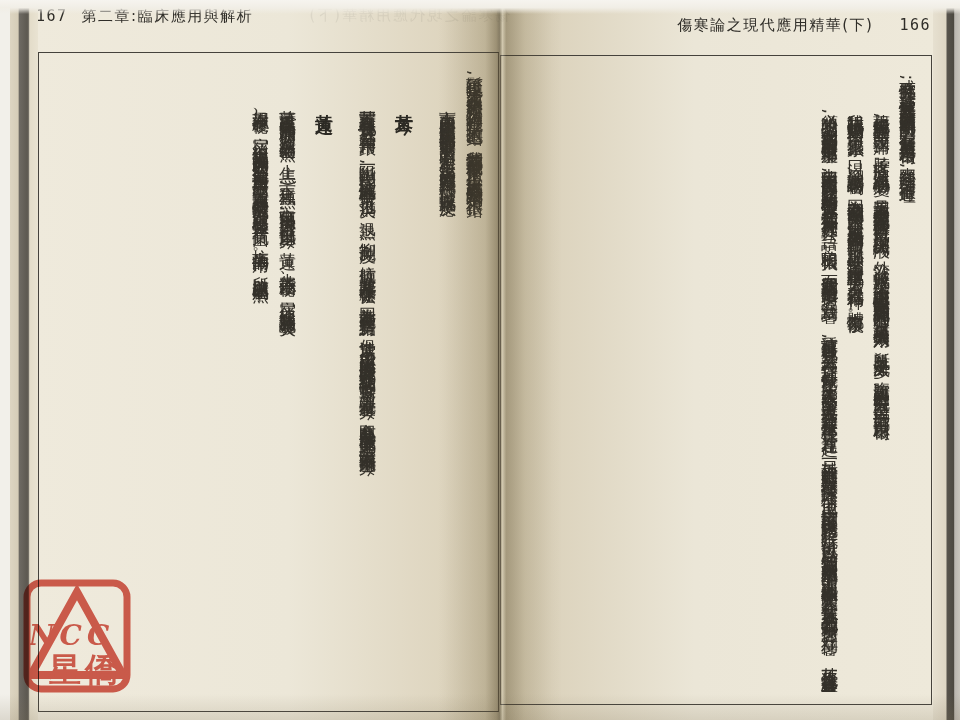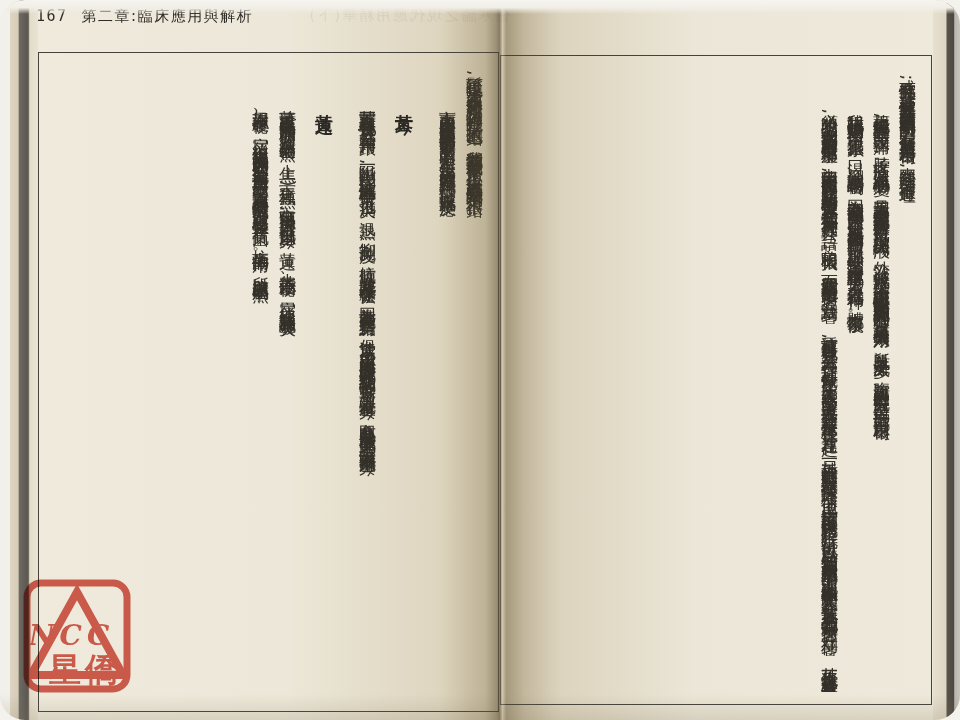--- a/index.html
+++ b/index.html
@@ -2,21 +2,20 @@
 <html><head>
 <meta charset="utf-8">
 <style>
   html,body { margin:0; padding:0; background:#f4f2ec; }
   * { box-sizing:border-box; }
   .photo {
     position:relative; width:960px; height:720px; overflow:hidden;
     background:#ebe6d7;
     font-family:"DejaVu Sans", sans-serif;
     color:#35322b;
-    border-radius:25px;
   }
   
   .top-edge { position:absolute; left:0; top:0; width:960px; height:14px;
     background:linear-gradient(to bottom,#f6f4ef 0%,#f1eee6 55%, rgba(241,238,230,0) 100%); z-index:6; }
   .left-edge { position:absolute; left:0; top:0; width:38px; height:720px; z-index:5;
     background:linear-gradient(to right,#f2f0ea 0%,#f2f0ea 26%,#ddd5c2 27%,#d6cdb8 48%,#6e6a63 50%,#5c5850 72%,#7b766d 76%,#e3dcc9 78%,#e9e3d2 100%); }
   .right-edge { position:absolute; right:0; top:0; width:27px; height:720px; z-index:5;
     background:linear-gradient(to right,#e6e0d0 0%,#ded6c4 48%,#57534c 52%,#4c483f 78%,#b9b5ae 80%,#c9c5bc 100%); }
   .bottom-vignette { position:absolute; left:0; bottom:0; width:960px; height:26px; z-index:6;
     background:linear-gradient(to top, rgba(120,108,80,0.18), rgba(120,108,80,0)); }
@@ -91,20 +90,23 @@
         <h3>黃芩</h3>
         <p>黃芩裏面有一種「黃苷」成分,其作用跟β1阻斷劑一樣,能抗竇性心律不整,也可消炎、退熱、抑制免疫、抗腫瘤,尤其能改善脈弦促。因為黃芩能興奮竇房結、促進放電,所以用來治療甲狀腺機能亢進「脈促結代」的「炙甘草湯」,其中就沒有黃芩。亦即凡是甲狀腺機能亢進患者,藥方中就不能用黃芩。</p>
         <h3>黃連</h3>
         <p>黃連可以改善中焦熱的糖尿病(糖尿病分為中焦、上焦、下焦三種熱),中焦熱可以用大黃,也可以用黃芩、黃連。大黃能治便秘、宿屎,緩解胰島細胞發炎。</p>
         <p>如果沒有便秘、宿屎,但很容易餓的糖尿病人,就要重用黃連與萊菔子,因黃連裏有小蘗鹼這個成分,跟胰島素很像,有抗菌、抗病毒的作用。所以糖尿病屬中焦</p>
       </div>
     </div>
   </div>
 
   <div class="page page-right">
+    <div class="header header-right">
+      <span>傷寒論之現代應用精華(下)</span><span class="pgnum">166</span>
+    </div>
     <div class="frame frame-right">
       <div class="vtext vtext-right">
         <p class="cont">或突發性耳聾;這種突發性耳聾是耳朵裏面的血流量不夠所引起的,有一個老前輩就是善用葛根、麥門冬治耳聾,很有道理。</p>
         <p>葛根也能緩解高血壓,改善頭痛、脖子疼痛,以及減緩心肌病變。這是因為葛根和中藥天花同樣富含澱粉質,可以增加組織內液、外液,減輕脫水反應,讓內臟血管可以快速回收瀦留在細胞內外的水分,這是葛根的最大效用。所以凡是流汗太多、腹瀉所引起的水分流失,甚至口渴症,都可以用葛根。</p>
         <p>我記得小時候媽媽工作回來,感覺很累、口渴,她就調葛薯粉喝。因為我們家以前都飲山泉水,就放幾匙預先製作的葛根粉,加一點黑砂糖,再沖山泉水就直接喝下去,不久就覺得精神、體力都恢復了。</p>
         <p>必須說明的是,我們家裡所用的葛根不是中藥那種。中藥用的葛根會爬藤,開花後所結的果實很像蠶豆,我們稱之為虎夾仔豆(台語),它的根很大。而我們拿來磨粉的是「葛薯」(台語「刈薯」)。這種葛薯可以栽種,又分為二種,一種外觀像芭蕉,比美人蕉還高,甚至比人還要高,其根莖像薑一樣,一片片連在一起。另外一種的根莖呈顆粒狀,像保齡球一樣,但成串,皮刮掉以後可以烤來吃,很好吃,也可以磨粉,我們家裏用的就是這種小的,地面上的植株像小的美人蕉,葉片像薑黃,我們都叫「葛薯仔」(刈薯仔)。其外皮也像薑一樣有片狀薄毛,去掉皮</p>
       </div>
     </div>
   </div>
 

